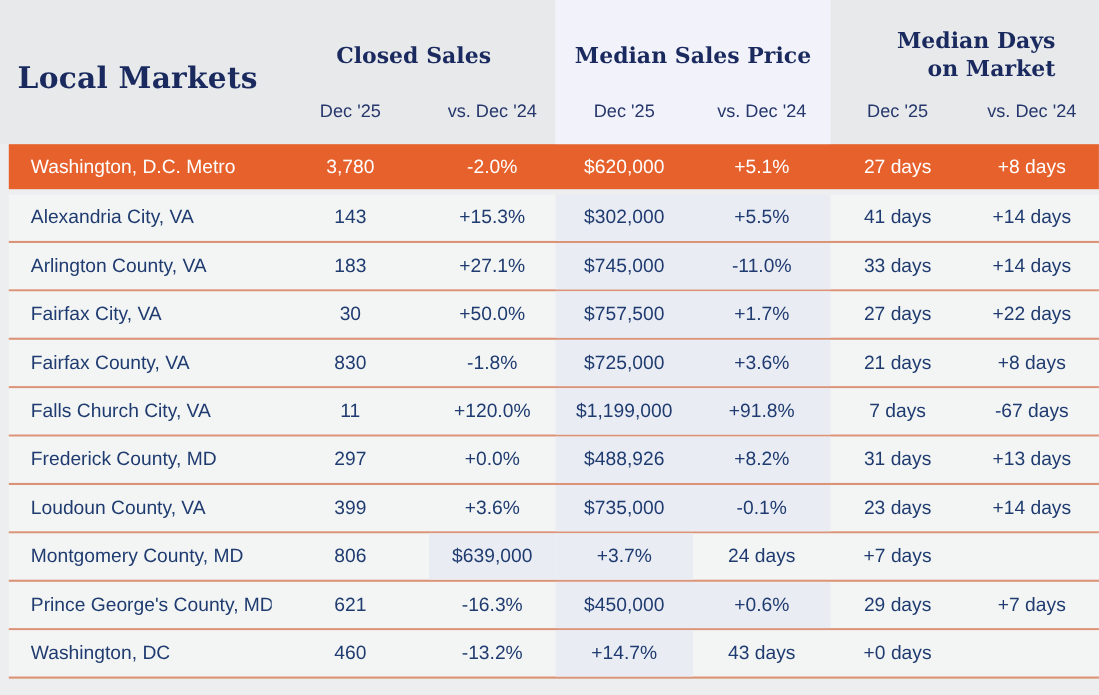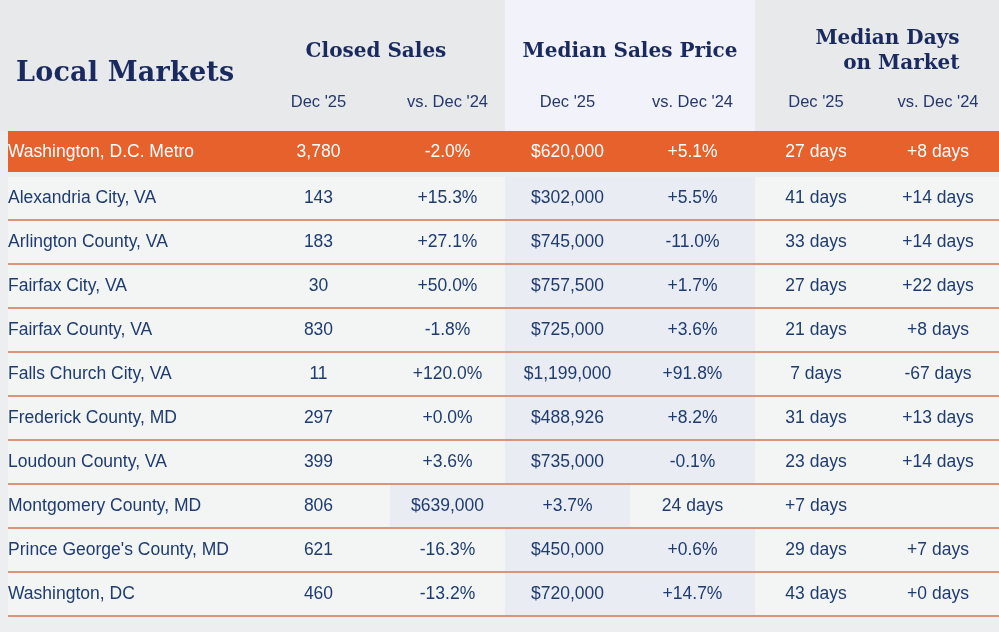--- a/index.html
+++ b/index.html
@@ -75,21 +75,21 @@
     background:var(--row-bg);
     border-bottom:2.5px solid var(--salmon);
     font-size:17.5px;
   }
   .row .c{
     display:flex;align-items:center;justify-content:center;
     text-align:center;
   }
   .row .name{
     justify-content:flex-start;text-align:left;
-    padding-left:0;
+    padding-left:20px;
     white-space:nowrap;overflow:hidden;
   }
   .row .msp{background:var(--band-bg);}
   .row.highlight{
     background:var(--orange);
     color:#ffffff;
     border-bottom:none;
     height:41px;
     margin-bottom:4.5px;
   }
@@ -210,20 +210,19 @@
       <div class="c">-16.3%</div>
       <div class="c msp">$450,000</div>
       <div class="c msp">+0.6%</div>
       <div class="c">29 days</div>
       <div class="c">+7 days</div>
     </div>
       <div class="row">
       <div class="c name">Washington,  DC</div>
       <div class="c">460</div>
       <div class="c">-13.2%</div>
-      <div class="c msp">$720,000</div>
       <div class="c msp">+14.7%</div>
       <div class="c">43 days</div>
       <div class="c">+0 days</div>
     </div>
     </div>
 
 </div>
 
 </body></html>

